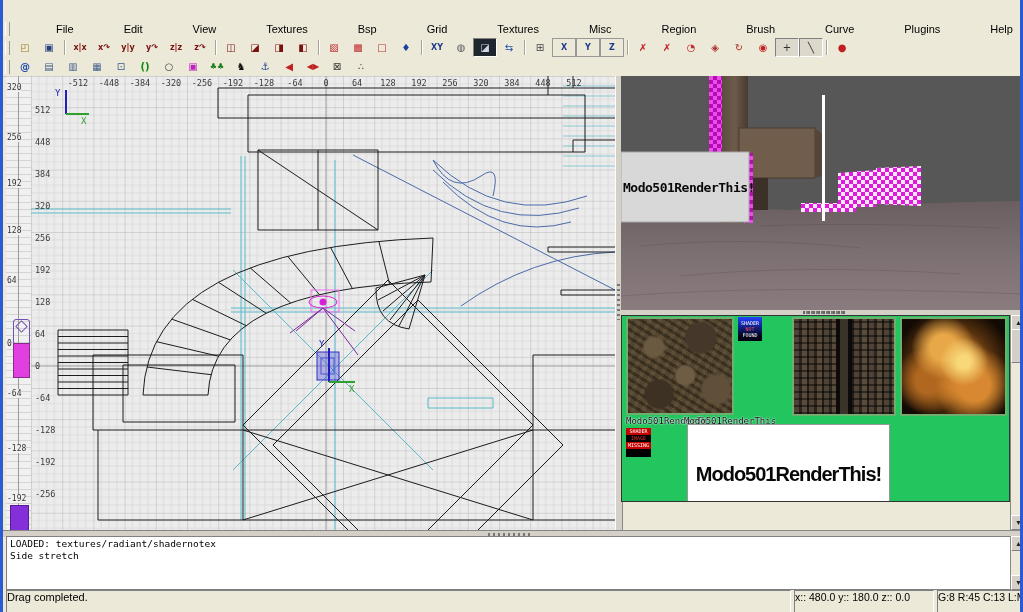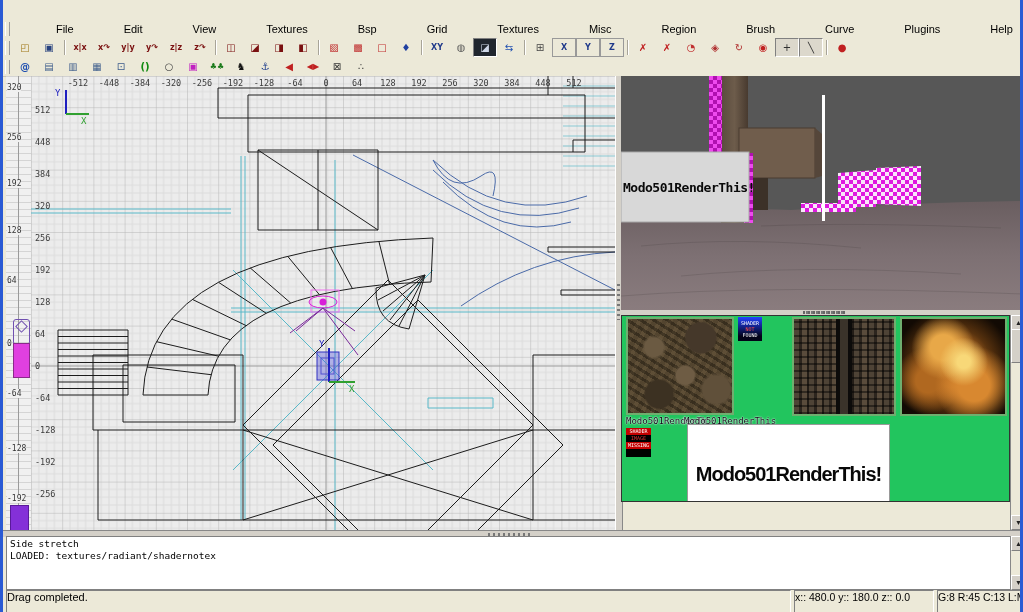--- a/index.html
+++ b/index.html
@@ -388,22 +388,22 @@
     <div class="sbtn" style="top:0">▲</div>
     <div class="sthumb" style="top:14px;height:32px"></div>
     <div class="sbtn" style="top:200px">▼</div>
   </div>
 
   <div id="hsplit" class="abs">
       <div class="dots"></div>
     </div>
 
   <div id="console" class="abs">
+    <div>LOADED: textures/radiant/shadernotex</div>
     <div>Side stretch</div>
-    <div>LOADED: textures/radiant/shadernotex</div>
   </div>
   <div id="conscroll" class="abs scroll">
     <div class="sbtn" style="top:0">▲</div>
     <div class="sbtn" style="top:39px">▼</div>
   </div>
 
   <div id="statusbar" class="abs">
     <div class="spanel" id="spanel-msg">
       <span>Drag completed.</span>
     </div>

